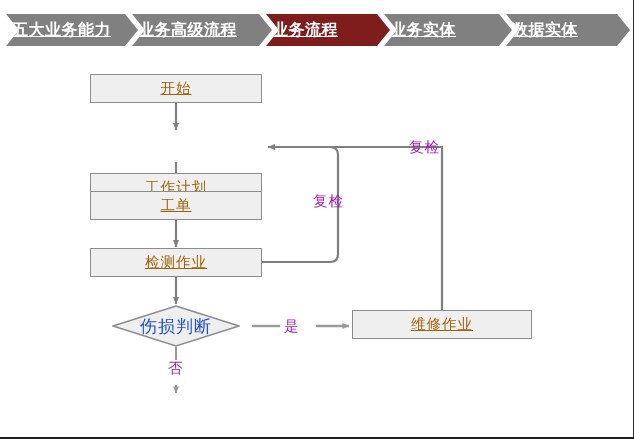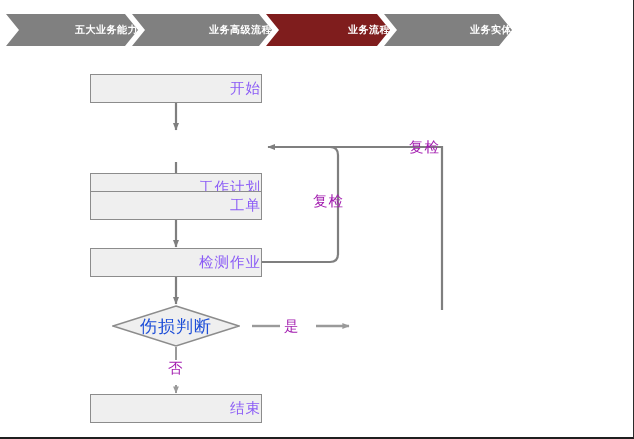--- a/index.html
+++ b/index.html
@@ -30,47 +30,49 @@
     top: 14px;
     width: 634px;
     height: 32px;
   }
   .chev {
     position: absolute;
     top: 0;
     height: 32px;
     display: flex;
     align-items: center;
-    justify-content: flex-end;
+    justify-content: flex-start;
     color: #ffffff;
-    font-size: 10px;
+    font-size: 16px;
     font-weight: bold;
     letter-spacing: 0.5px;
     -webkit-clip-path: polygon(0 0, calc(100% - 13px) 0, 100% 50%, calc(100% - 13px) 100%, 0 100%, 13px 50%);
     clip-path: polygon(0 0, calc(100% - 13px) 0, 100% 50%, calc(100% - 13px) 100%, 0 100%, 13px 50%);
     box-sizing: border-box;
     padding-left: 6px;
     white-space: nowrap;
+    text-decoration: underline;
   }
   .chev.grey { background: #808080; }
   .chev.blue { background: #7f1d1d; }
 
   
   .node {
     position: absolute;
     background: #efefef;
     border: 1px solid #8c8c8c;
     box-sizing: border-box;
     display: flex;
     align-items: center;
-    justify-content: flex-end;
-    color: #8b5cf6;
+    justify-content: center;
+    color: #a16207;
     font-size: 14.5px;
     letter-spacing: 1px;
     white-space: nowrap;
+    text-decoration: underline;
   }
 
   .diamond-wrap {
     position: absolute;
     display: flex;
     align-items: center;
     justify-content: center;
   }
   .diamond-shape {
     position: absolute;
@@ -114,20 +116,23 @@
     </div>
     <div class="chev grey" style="left:132px; width:140px;">
       <span>业务高级流程</span>
     </div>
     <div class="chev blue" style="left:266px; width:124px;">
       <span>业务流程</span>
     </div>
     <div class="chev grey" style="left:384px; width:128px;">
       <span>业务实体</span>
     </div>
+    <div class="chev grey" style="left:506px; width:124px;">
+      <span>数据实体</span>
+    </div>
   </div>
 
   <svg id="links" viewBox="0 0 634 439" xmlns="http://www.w3.org/2000/svg">
     <defs>
       <marker id="arrowhead" markerWidth="9" markerHeight="9" refX="7.4" refY="3.2" orient="auto" markerUnits="userSpaceOnUse">
         <path d="M0,0 L8,3.2 L0,6.4 z" fill="#7f7f7f"></path>
       </marker>
       <marker id="arrowhead-sm" markerWidth="8" markerHeight="8" refX="6.6" refY="2.9" orient="auto" markerUnits="userSpaceOnUse">
         <path d="M0,0 L7.2,2.9 L0,5.8 z" fill="#9a9a9a"></path>
       </marker>
@@ -168,24 +173,24 @@
     <span>检测作业</span>
   </div>
 
   <div class="diamond-wrap" style="left:112px; top:305px; width:128px; height:42px;">
     <svg class="diamond-shape" viewBox="0 0 128 42" preserveAspectRatio="none">
       <polygon points="64,1 127,21 64,41 1,21" fill="#efefef" stroke="#8c8c8c" stroke-width="1.4"></polygon>
     </svg>
     <span class="diamond-label">伤损判断</span>
   </div>
 
+  <div class="node" style="left:352px; top:310px; width:180px; height:29px;">
+    <span>维修作业</span>
+  </div>
 
-  <div class="node" style="left:90px; top:394px; width:172px; height:29px;">
-    <span>结束</span>
-  </div>
 
   <div class="edge-label" style="left:313px; top:192px;">复检</div>
 
   <div class="edge-label" style="left:409px; top:138px;">复检</div>
 
   <div class="edge-label" style="left:284px; top:317px;">是</div>
 
   <div class="edge-label" style="left:168px; top:359px;">否</div>
 
 </div>

